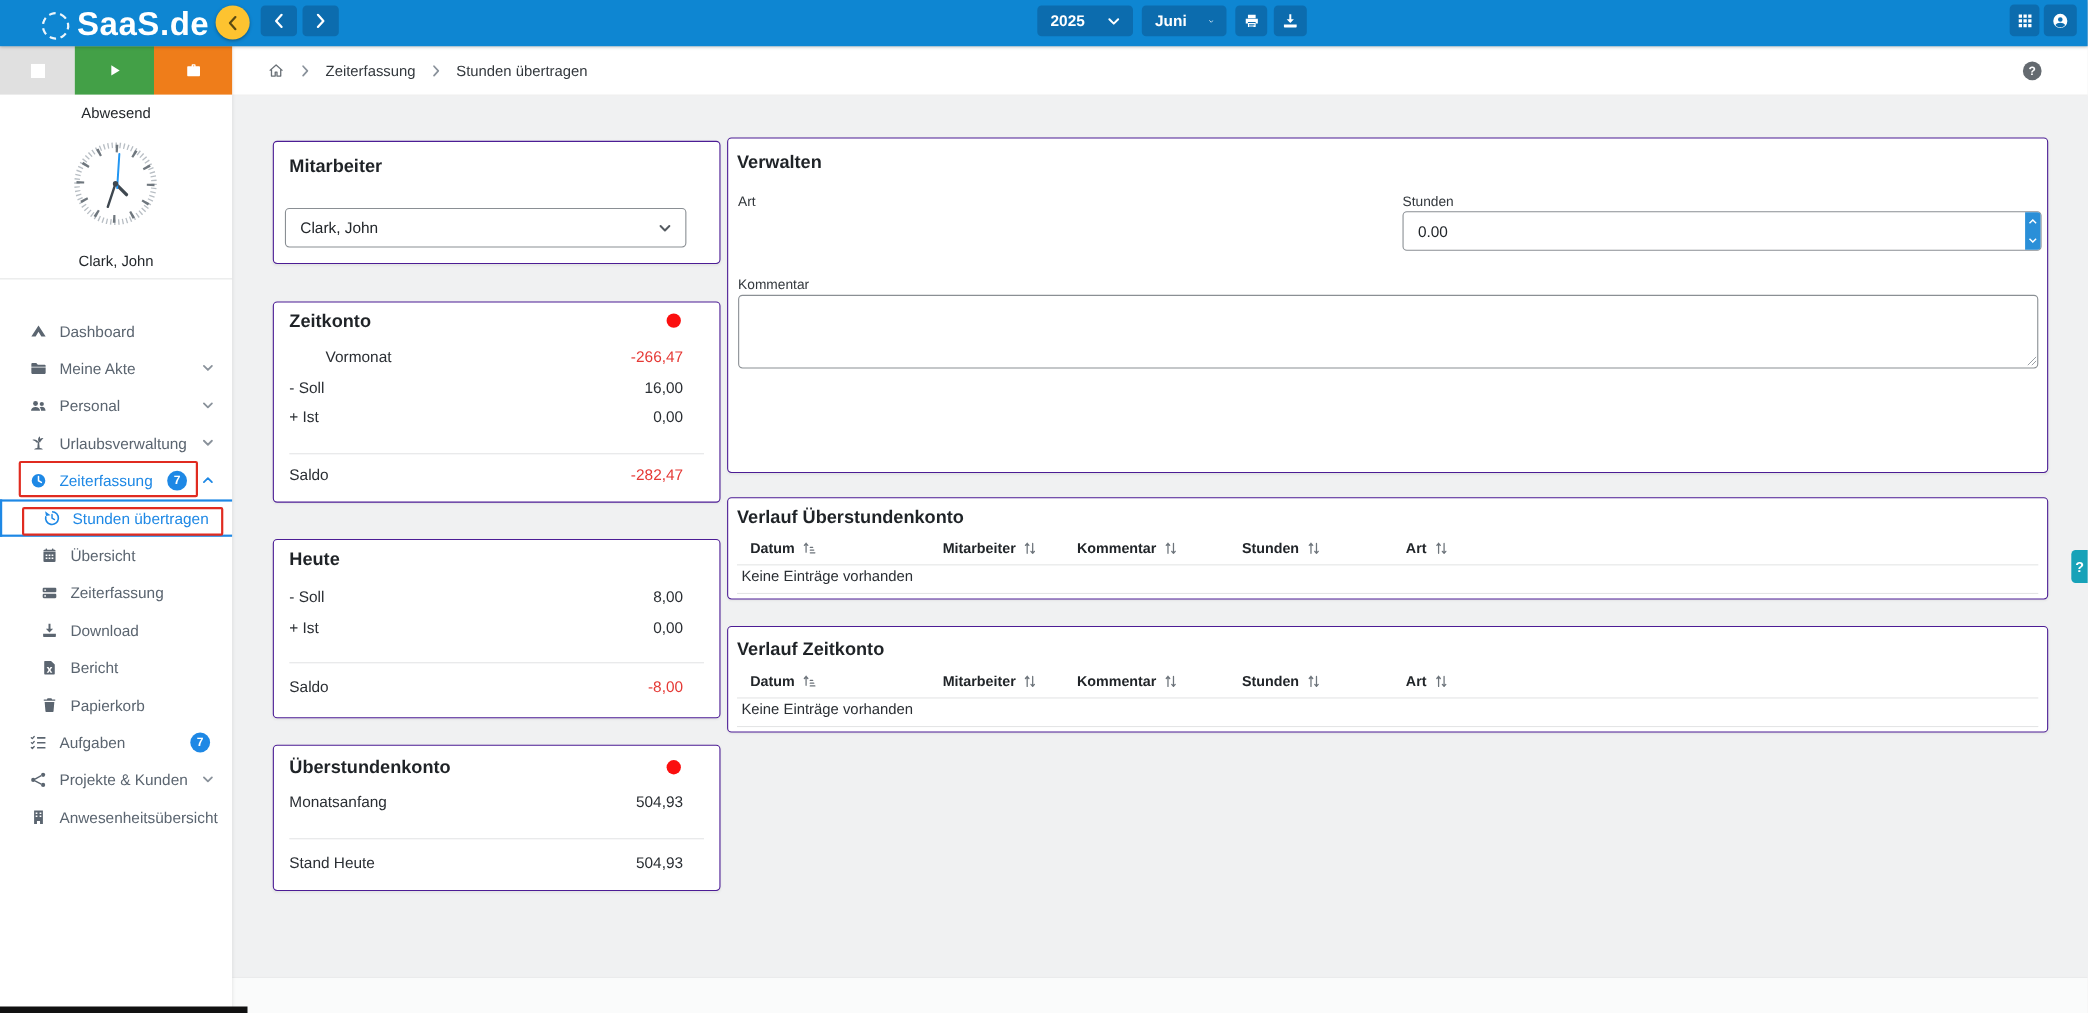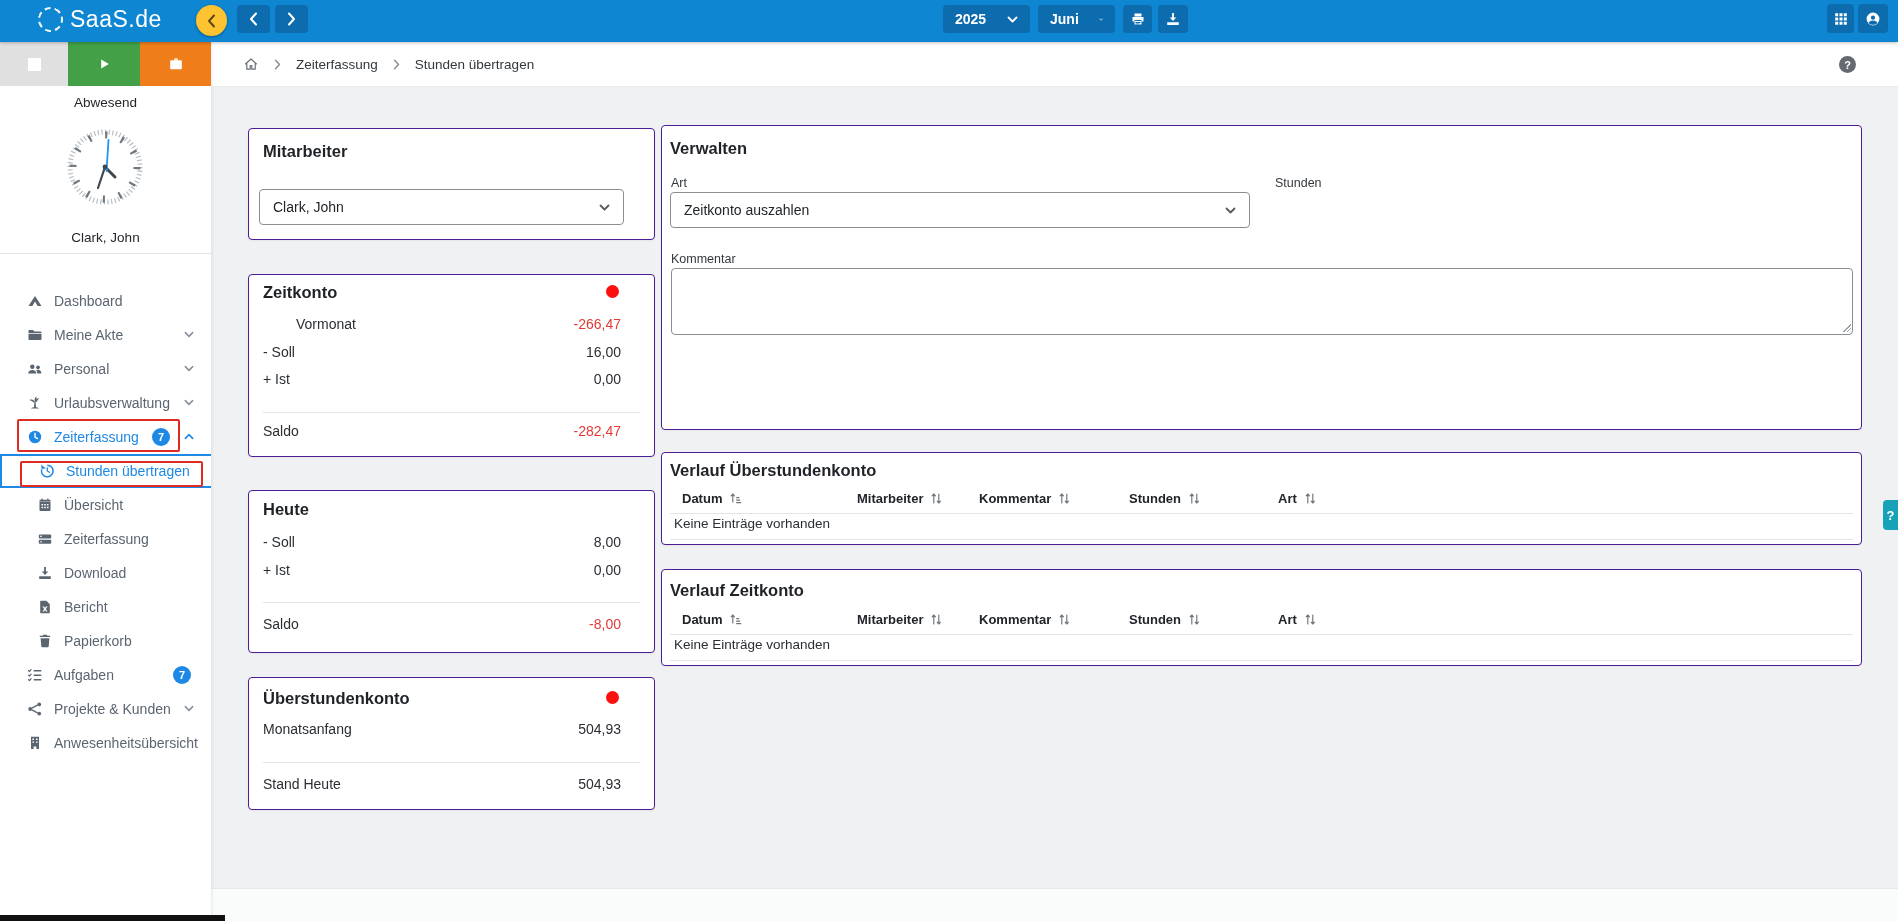--- a/index.html
+++ b/index.html
@@ -4,21 +4,21 @@
 <style>
   * { margin:0; padding:0; box-sizing:border-box; }
   html,body { width:1898px; height:921px; overflow:hidden; }
   body { font-family:"Liberation Sans","DejaVu Sans",sans-serif; background:#f0f1f2; position:relative; }
   .screen { position:absolute; inset:0; width:1898px; height:921px; }
 
   
   .topbar { position:absolute; left:0; top:0; width:1898px; height:42px; background:#0e86d2; box-shadow:0 1px 3px rgba(0,0,0,.25); z-index:30; }
   .logo-wrap { position:absolute; left:38px; top:6px; display:flex; align-items:center; gap:7px; color:#fff; }
   .logo-swirl { width:25px; height:25px; border:2.5px dashed #fff; border-radius:50%; transform:rotate(25deg); opacity:.92; }
-  .logo-text { font-size:23px; font-weight:400; letter-spacing:.5px; }
+  .logo-text { font-size:30px; font-weight:700; letter-spacing:.5px; }
   .collapse-btn { position:absolute; left:196px; top:5px; width:31px; height:31px; border-radius:50%; background:#fdc330; display:flex; align-items:center; justify-content:center; box-shadow:0 1px 3px rgba(0,0,0,.35); cursor:pointer; }
   .tb-btn { position:absolute; top:5px; height:28px; background:#0c6cae; border-radius:4px; display:flex; align-items:center; justify-content:center; gap:20px; color:#fff; cursor:pointer; }
   .tb-btn .lbl { font-size:14px; font-weight:700; }
   .car { width:11px; height:7px; }
   .car path { fill:none; stroke:currentColor; stroke-width:1.8; stroke-linecap:round; stroke-linejoin:round; }
   .chev-svg { width:9px; height:14px; }
   .chev-svg path { fill:none; stroke:currentColor; stroke-width:2; stroke-linecap:round; stroke-linejoin:round; }
   .icon16 { width:16px; height:16px; display:block; }
 
   
@@ -427,28 +427,37 @@
     <div class="krow" style="top:98px;">
       <span>Stand Heute</span>
       <span class="kval">504,93</span>
     </div>
   </div>
 
   <div class="card" style="left:661px; top:125px; width:1201px; height:305px;">
     <div class="card-title" style="left:8px; top:13px;">Verwalten</div>
 
     <div class="fldlabel" style="left:9px; top:50px;">Art</div>
-    <div class="seldiv" style="left:8px; top:66px; width:580px;">
-      <span>Zeitkonto auszahlen</span>
-      <svg class="car" viewBox="0 0 11 7">
-          <path d="M1.5 1.5 5.5 5.5 9.5 1.5"></path>
-        </svg>
-    </div>
 
     <div class="fldlabel" style="left:613px; top:50px;">Stunden</div>
+    <div class="numwrap" style="left:613px; top:66px; width:581px;">
+      <input type="text" value="0.00" style="">
+      <div class="spinner">
+        <span class="sp">
+            <svg viewBox="0 0 8 5">
+              <path d="M1 4 4 1 7 4" fill="none" stroke="#fff" stroke-width="1.3"></path>
+            </svg>
+          </span>
+        <span class="sp">
+            <svg viewBox="0 0 8 5">
+              <path d="M1 1 4 4 7 1" fill="none" stroke="#fff" stroke-width="1.3"></path>
+            </svg>
+          </span>
+      </div>
+    </div>
 
     <div class="fldlabel" style="left:9px; top:126px;">Kommentar</div>
     <textarea class="txtarea" style="left: 9px; top: 142px; width: 1182px; height: 67px;"></textarea>
     <span class="resize-grip" style="left:1180px; top:197px;"></span>
 
   </div>
 
   <div class="card" style="left:661px; top:452px; width:1201px; height:93px;">
     <div class="tbl-title" style="top:8px;">Verlauf Überstundenkonto</div>
 

